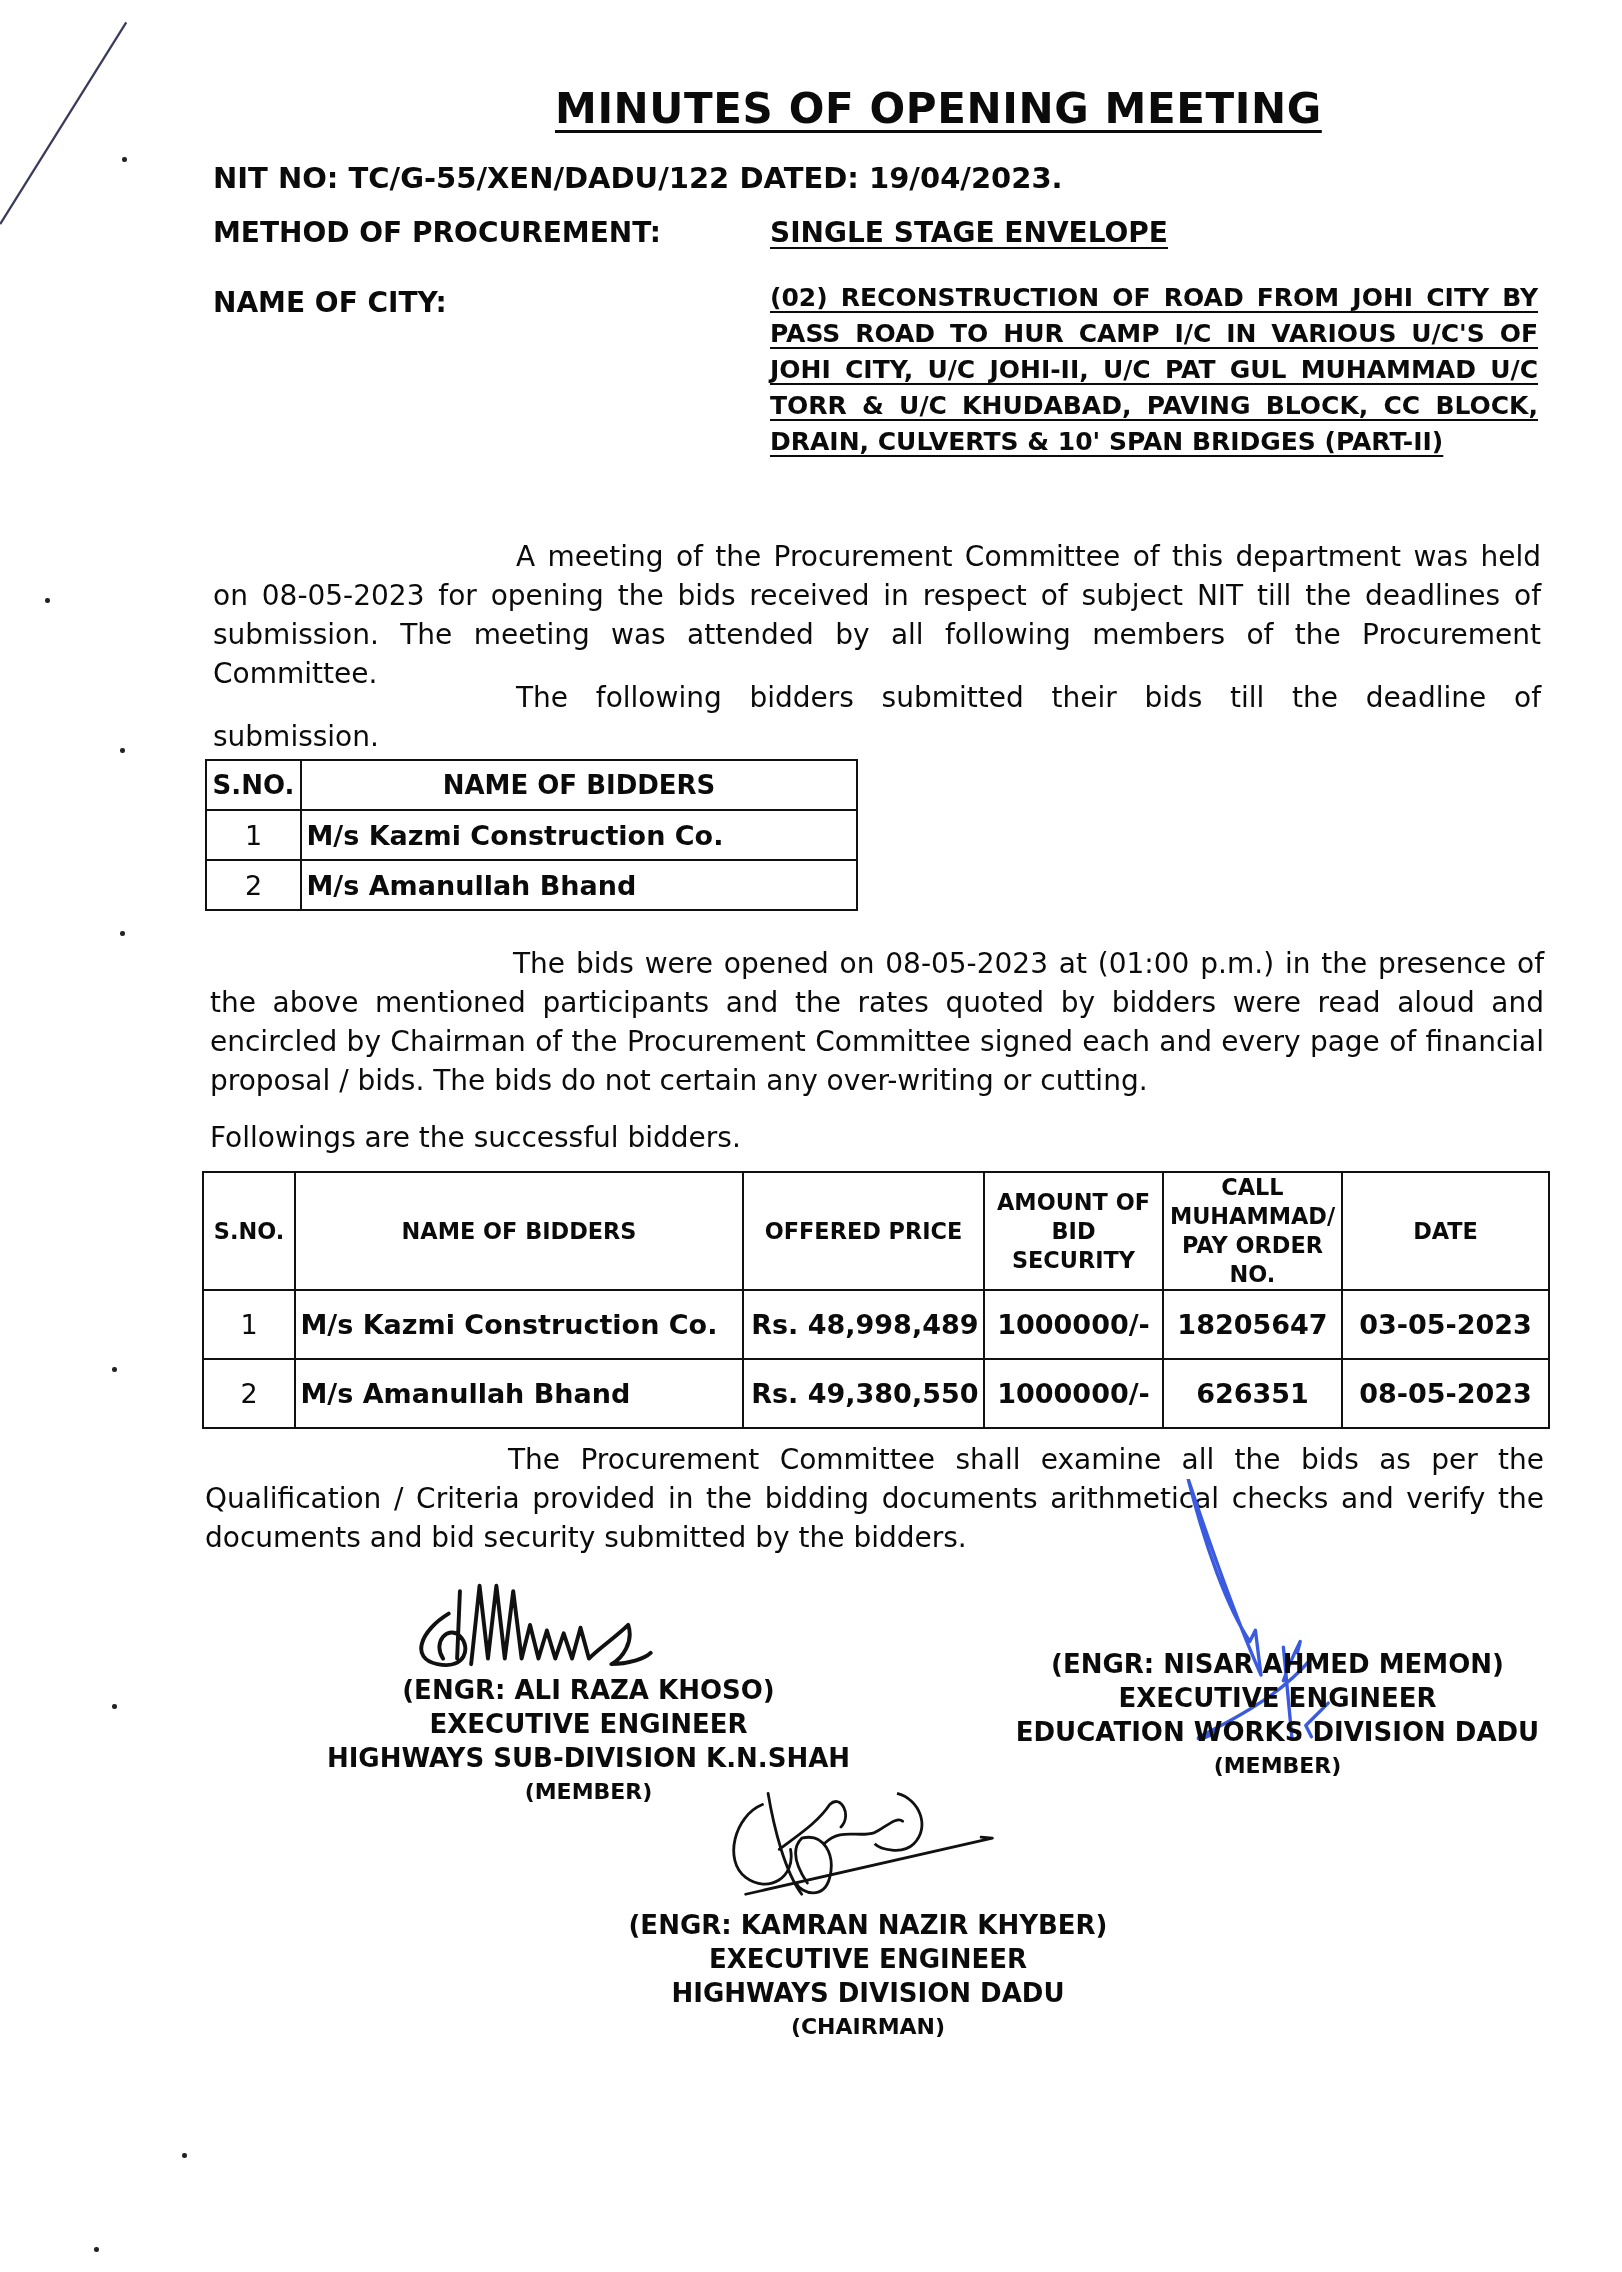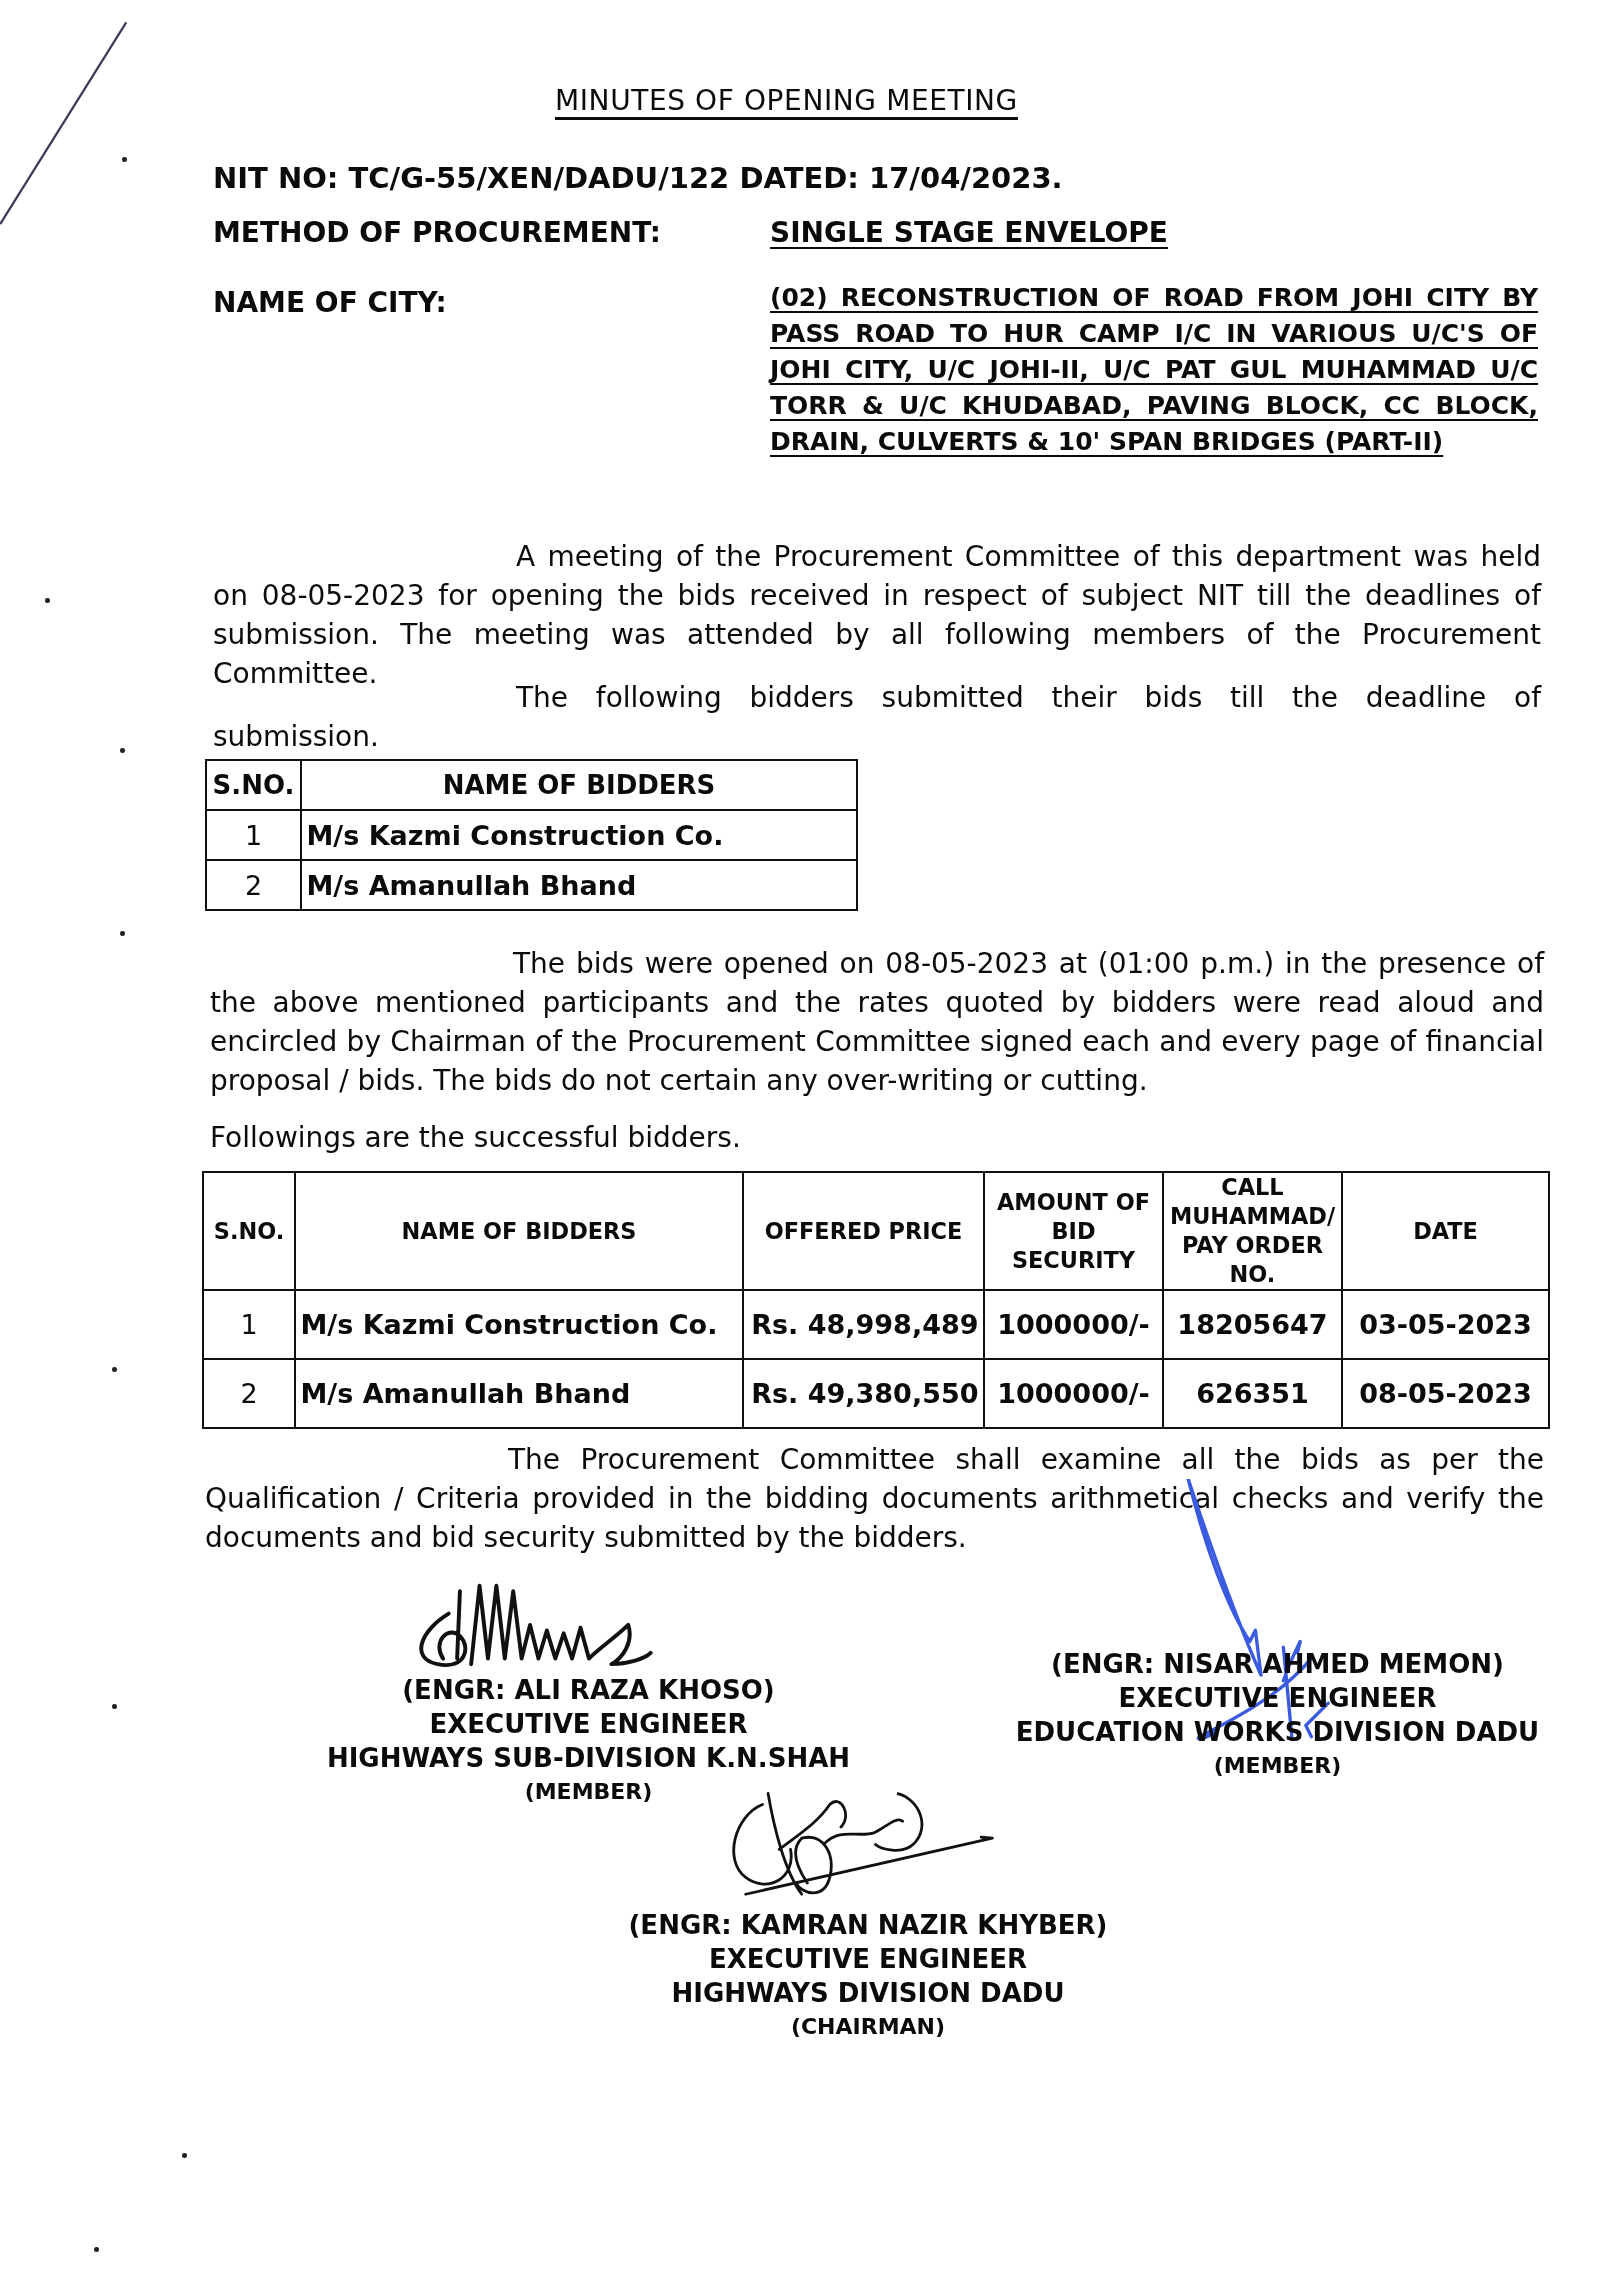--- a/index.html
+++ b/index.html
@@ -10,21 +10,21 @@
       overflow: hidden;
       font-family: "DejaVu Sans", sans-serif;
       color: #0b0b0b;
     }
     .abs { position: absolute; }
     .scan-edge {
       left: 0; top: 0; width: 146px; height: 241px;
     }
     .title {
       left: 555px; top: 84px;
-      font-size: 28px; font-weight: normal;
+      font-size: 42px; font-weight: bold;
       letter-spacing: 0.6px;
       text-decoration: underline; text-decoration-thickness: 3.4px;
       text-underline-offset: 6.7px;
       white-space: nowrap;
     }
     .nit {
       left: 213px; top: 161px;
       font-size: 29px; font-weight: bold; white-space: nowrap;
     }
     .row-label {
@@ -89,21 +89,21 @@
     .speck { position: absolute; width: 4.5px; height: 4.5px; border-radius: 50%; background: #222; }
   </style>
 </head>
 <body>
 
 <svg class="abs scan-edge" viewBox="0 0 260 430" width="146" height="241">
   <path d="M225 40 L0 400" stroke="#3a3a5a" stroke-width="4" fill="none"></path>
 </svg>
 
 <div class="abs title">MINUTES OF OPENING MEETING</div>
-<div class="abs nit">NIT NO: TC/G-55/XEN/DADU/122 DATED: 17/04/2023.</div>
+<div class="abs nit">NIT NO: TC/G-55/XEN/DADU/122 DATED: 19/04/2023.</div>
 
 <div class="abs row-label method-label">METHOD OF PROCUREMENT:</div>
 <div class="abs method-value">SINGLE STAGE ENVELOPE</div>
 
 <div class="abs row-label work-label">NAME OF CITY:</div>
 <div class="abs work-value">(02) RECONSTRUCTION OF ROAD FROM JOHI CITY BY PASS ROAD TO HUR CAMP I/C IN VARIOUS U/C'S OF JOHI CITY, U/C JOHI-II, U/C PAT GUL MUHAMMAD U/C TORR &amp; U/C KHUDABAD, PAVING BLOCK, CC BLOCK, DRAIN, CULVERTS &amp; 10' SPAN BRIDGES (PART-II)</div>
 
 <div class="abs para p1"><span class="indent"></span><span>A meeting of the Procurement Committee of this department was held on 08-05-2023 for opening the bids received in respect of subject NIT till the deadlines of submission. The meeting was attended by all following members of the Procurement Committee.</span></div>
 
 <div class="abs para p2"><span class="indent"></span><span>The following bidders submitted their bids till the deadline of submission.</span></div>

